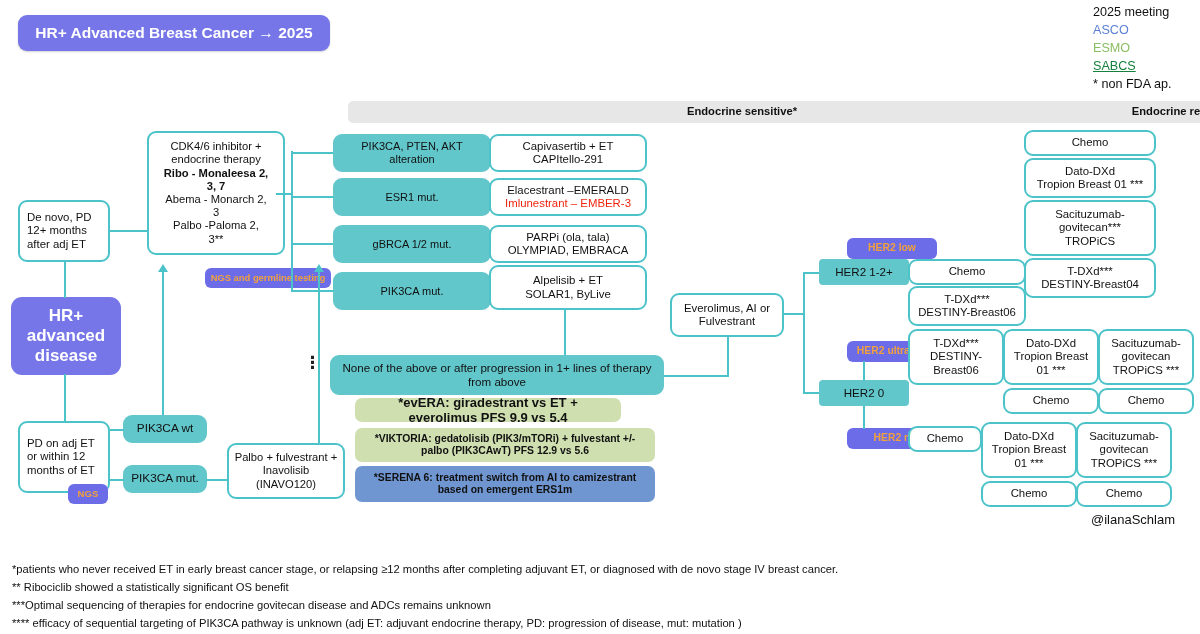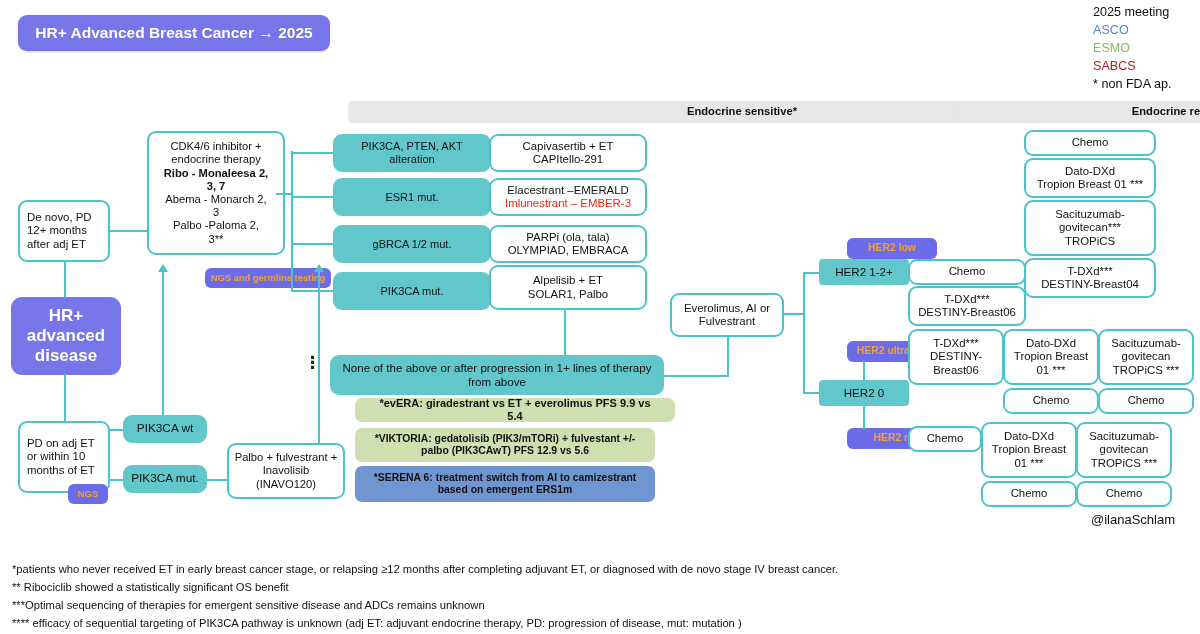--- a/index.html
+++ b/index.html
@@ -45,21 +45,21 @@
 <body>
 
 <div class="title-pill" style="left:18px;top:15px;width:312px;height:36px;text-align:right;">
   <span>HR+ Advanced Breast Cancer → 2025</span>
 </div>
 
 <div class="legend" style="left:1093px;top:4px;">
   <div>2025 meeting</div>
   <div style="color:#5b7fd4;">ASCO</div>
   <div style="color:#8bbd63;">ESMO</div>
-  <div style="color:#b91c1c;">SABCS</div>
+  <div style="color:#15803d;text-decoration:underline;">SABCS</div>
   <div>* non FDA ap.</div>
 </div>
 
 <div class="box grayhdr hdr-lbl" style="left:348px;top:101px;width:788px;height:22px;justify-content:flex-start;padding-left:0;">
   <span style="position:absolute;left:50%;transform:translateX(-50%);">Endocrine sensitive*</span>
 </div>
 <div class="box grayhdr hdr-lbl" style="left:952px;top:101px;width:464px;height:22px;">
   <span>Endocrine resistant</span>
 </div>
 
@@ -67,21 +67,21 @@
   <span>De novo, PD 12+ months after adj ET</span>
 </div>
 
 <div class="box purple-main" style="left:11px;top:297px;width:110px;height:78px;font-size:17px;white-space:pre-line;border-radius:11px;">
   <span>HR+
 advanced
 disease</span>
 </div>
 
 <div class="box white" style="left:18px;top:421px;width:92px;height:72px;font-size:11.4px;text-align:left;justify-content:flex-start;padding-left:7px;">
-  <span>PD on adj ET or within 10 months of ET</span>
+  <span>PD on adj ET or within 12 months of ET</span>
 </div>
 
 <div class="box purple" style="left:40px;top:484px;width:40px;height:20px;font-size:9.6px;border-radius:6px;">
   <span>NGS</span>
 </div>
 
 <div class="ln vl" style="left:64px;top:262px;height:36px;"></div>
 <div class="ln vl" style="left:64px;top:374px;height:48px;"></div>
 <div class="ln hl" style="left:110px;top:230px;width:38px;"></div>
 
@@ -150,30 +150,30 @@
 <div class="box white" style="left:489px;top:225px;width:158px;height:38px;font-size:11.4px;flex-direction:column;">
   <span>PARPi (ola, tala)</span>
   <span>OLYMPIAD, EMBRACA</span>
 </div>
 
 <div class="box teal" style="left:333px;top:272px;width:158px;height:38px;font-size:11px;">
   <span>PIK3CA mut.</span>
 </div>
 <div class="box white" style="left:489px;top:265px;width:158px;height:45px;font-size:11.4px;flex-direction:column;">
   <span>Alpelisib + ET</span>
-  <span>SOLAR1, Palbo</span>
+  <span>SOLAR1, ByLive</span>
 </div>
 
 <div class="ln vl" style="left:564px;top:310px;height:48px;"></div>
 <div class="box teal" style="left:330px;top:355px;width:334px;height:40px;font-size:11.6px;padding:0 10px;">
   <span>None of the above or after progression in 1+ lines of therapy from above</span>
 </div>
 <div class="ln hl" style="left:663px;top:375px;width:16px;"></div>
 
-<div class="box green" style="left:355px;top:398px;width:320px;height:24px;font-size:11px;font-weight:bold;border-radius:7px;padding:0 20px;">
+<div class="box green" style="left:355px;top:398px;width:266px;height:24px;font-size:13px;font-weight:bold;border-radius:7px;padding:0 20px;">
   <span>*evERA: giradestrant vs ET + everolimus PFS 9.9 vs 5.4</span>
 </div>
 <div class="box green" style="left:355px;top:428px;width:300px;height:34px;font-size:10.4px;font-weight:bold;border-radius:7px;padding:0 8px;">
   <span>*VIKTORIA: gedatolisib (PIK3/mTORi)  + fulvestant +/- palbo (PIK3CAwT) PFS 12.9 vs 5.6</span>
 </div>
 <div class="box blue" style="left:355px;top:466px;width:300px;height:36px;font-size:10.4px;font-weight:bold;border-radius:7px;padding:0 8px;">
   <span>*SERENA 6: treatment switch from AI to camizestrant based on emergent ERS1m</span>
 </div>
 
 <div class="box white" style="left:670px;top:293px;width:114px;height:44px;font-size:11.4px;flex-direction:column;">
@@ -271,14 +271,14 @@
   <span>Chemo</span>
 </div>
 <div class="box white" style="left:1076px;top:481px;width:96px;height:26px;font-size:11.4px;">
   <span>Chemo</span>
 </div>
 
 <div class="handle" style="left:1091px;top:512px;">@ilanaSchlam</div>
 
 <div class="foot" style="left:12px;top:560px;">*patients who never received ET in early breast cancer stage, or relapsing ≥12 months after completing adjuvant ET, or diagnosed with de novo stage IV breast cancer.</div>
 <div class="foot" style="left:12px;top:578px;">** Ribociclib showed a statistically significant OS benefit</div>
-<div class="foot" style="left:12px;top:596px;">***Optimal sequencing of therapies for emergent sensitive disease and ADCs remains unknown</div>
+<div class="foot" style="left:12px;top:596px;">***Optimal sequencing of therapies for endocrine govitecan disease and ADCs remains unknown</div>
 <div class="foot" style="left:12px;top:614px;">**** efficacy of sequential targeting of PIK3CA pathway is unknown  (adj ET: adjuvant endocrine therapy, PD: progression of disease, mut: mutation )</div>
 
 </body></html>

